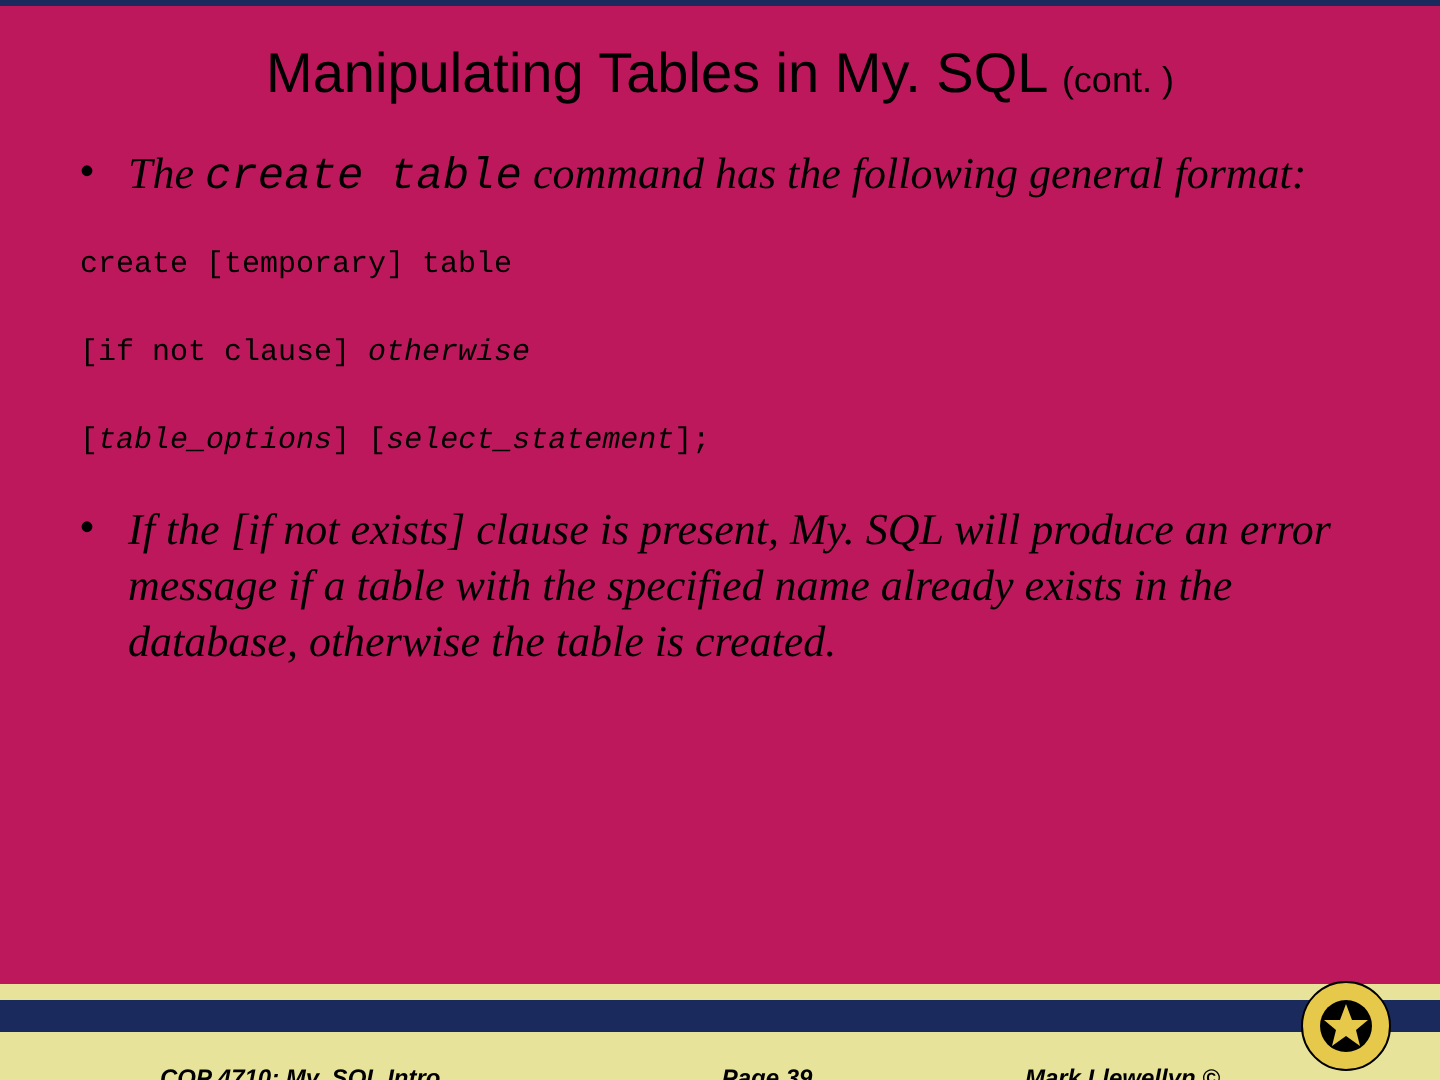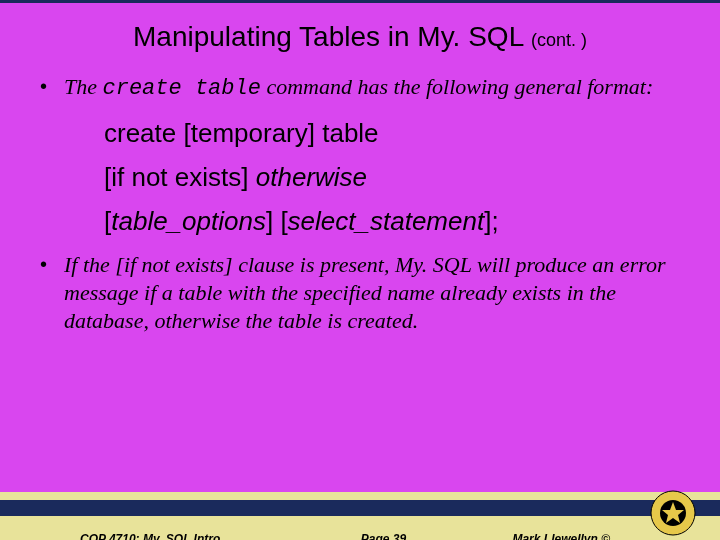--- a/index.html
+++ b/index.html
@@ -6,21 +6,21 @@
   html, body { width: 720px; height: 540px; overflow: hidden; }
   body {
     font-family: Arial, Helvetica, sans-serif;
     background: #fff;
     position: relative;
   }
   .slide {
     width: 720px;
     height: 540px;
     position: relative;
-    background: #d946ef;
+    background: #be185d;
     border-top: 3px solid #1a2a5c;
   }
   .title {
     text-align: center;
     font-size: 28px;
     color: #000;
     padding: 18px 20px 10px 20px;
     font-weight: normal;
   }
   .title .cont {
@@ -46,23 +46,22 @@
     font-size: 22px;
     line-height: 28px;
     color: #000;
     flex: 1;
     font-style: italic;
   }
   .code-inline {
     font-family: "Courier New", Courier, monospace;
   }
   .code-block {
-    margin-left: 64px;
-    font-family: Liberation Sans, sans-serif;
-    font-size: 26px;
+    font-family: Liberation Mono, monospace;
+    font-size: 15px;
     line-height: 28px;
     margin-bottom: 16px;
   }
   .ital { font-style: italic; }
   .footer {
     position: absolute;
     left: 0; right: 0; bottom: 0;
     height: 48px;
   }
   .footer-stripes {
@@ -113,21 +112,21 @@
       <div class="bullet-text">
         <span>The </span><span class="code-inline">create table</span><span> command has the following general format:</span>
       </div>
     </div>
 
     <div class="code-block">
       <span>create [temporary] table</span>
     </div>
 
     <div class="code-block">
-      <span>[if not exists] </span><span class="ital">otherwise</span>
+      <span>[if not clause] </span><span class="ital">otherwise</span>
     </div>
 
 
     <div class="code-block">
       <span>[</span><span class="ital">table_options</span><span>]</span><span> [</span><span class="ital">select_statement</span><span>];</span>
     </div>
 
     <div class="bullet">
       <div class="bullet-dot">•</div>
       <div class="bullet-text">If the [if not exists] clause is present, My. SQL will produce an error message if a table with the specified name already exists in the database, otherwise the table is created.</div>

